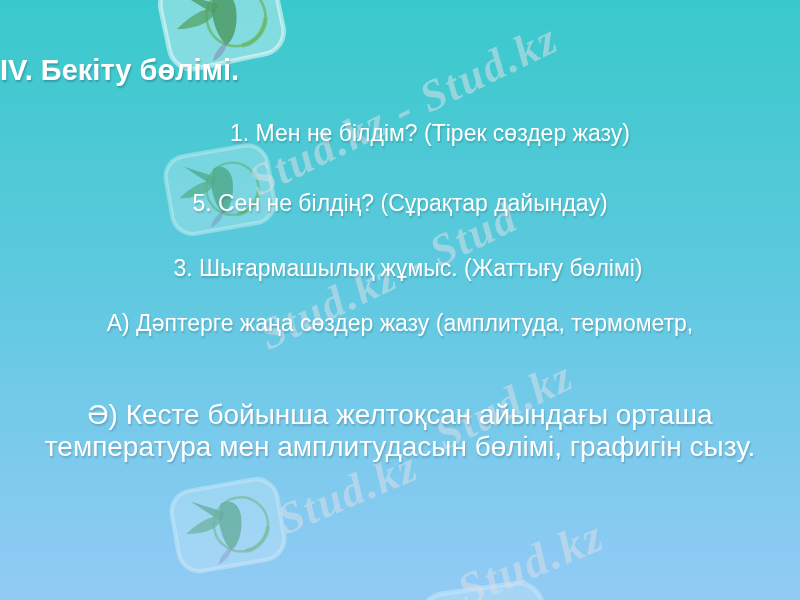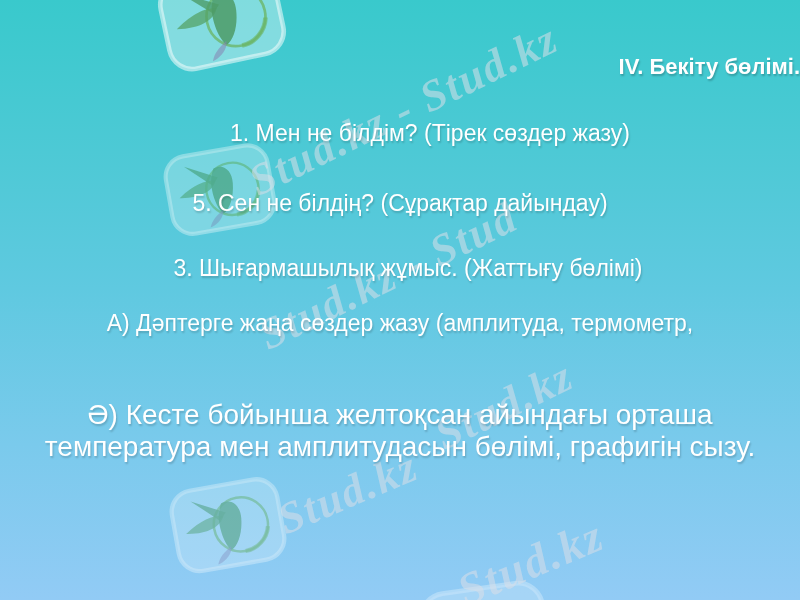--- a/index.html
+++ b/index.html
@@ -28,22 +28,22 @@
     pointer-events:none;
   }
   .wm1{left:252px;top:158px;transform:rotate(-26deg);}
   .wm2{left:262px;top:312px;transform:rotate(-26deg);}
   .wm3{left:438px;top:412px;transform:rotate(-26deg);}
   .wm4{left:280px;top:496px;transform:rotate(-23deg);}
   .wm5{left:460px;top:566px;transform:rotate(-23deg);font-size:46px;}
   
   .title{
     position:absolute;left:0;top:54px;width:100%;
-    text-align:right;
-    color:#fff;font-weight:bold;font-size:22px;
+    text-align:left;
+    color:#fff;font-weight:bold;font-size:29px;
     text-shadow:1px 2px 2px rgba(0,0,0,0.22);
   }
   .item{
     position:absolute;left:0;width:100%;
     text-align:center;
     color:#fff;font-size:23px;line-height:32px;
     text-shadow:1px 2px 2px rgba(0,0,0,0.18);
   }
   .it1{top:117px;padding-left:30px;}
   .it2{top:187px;}

